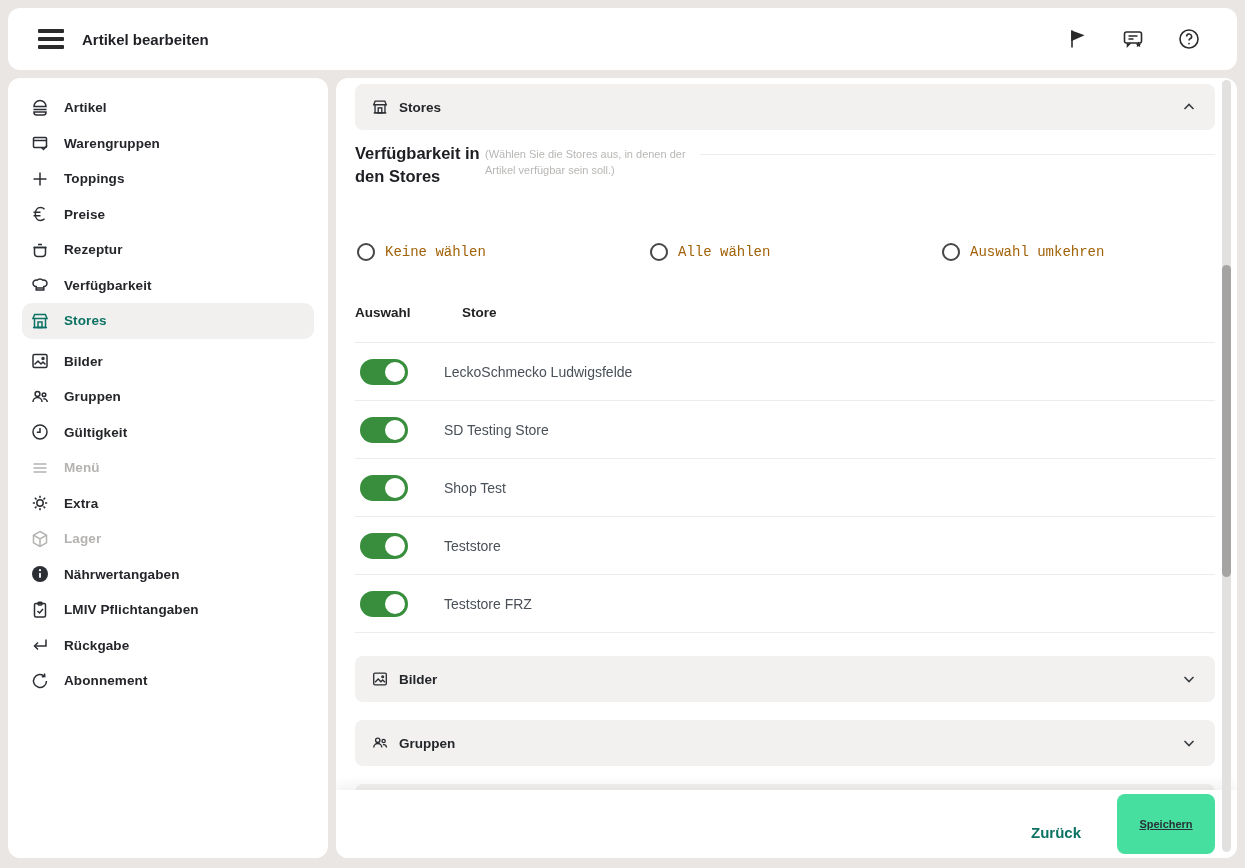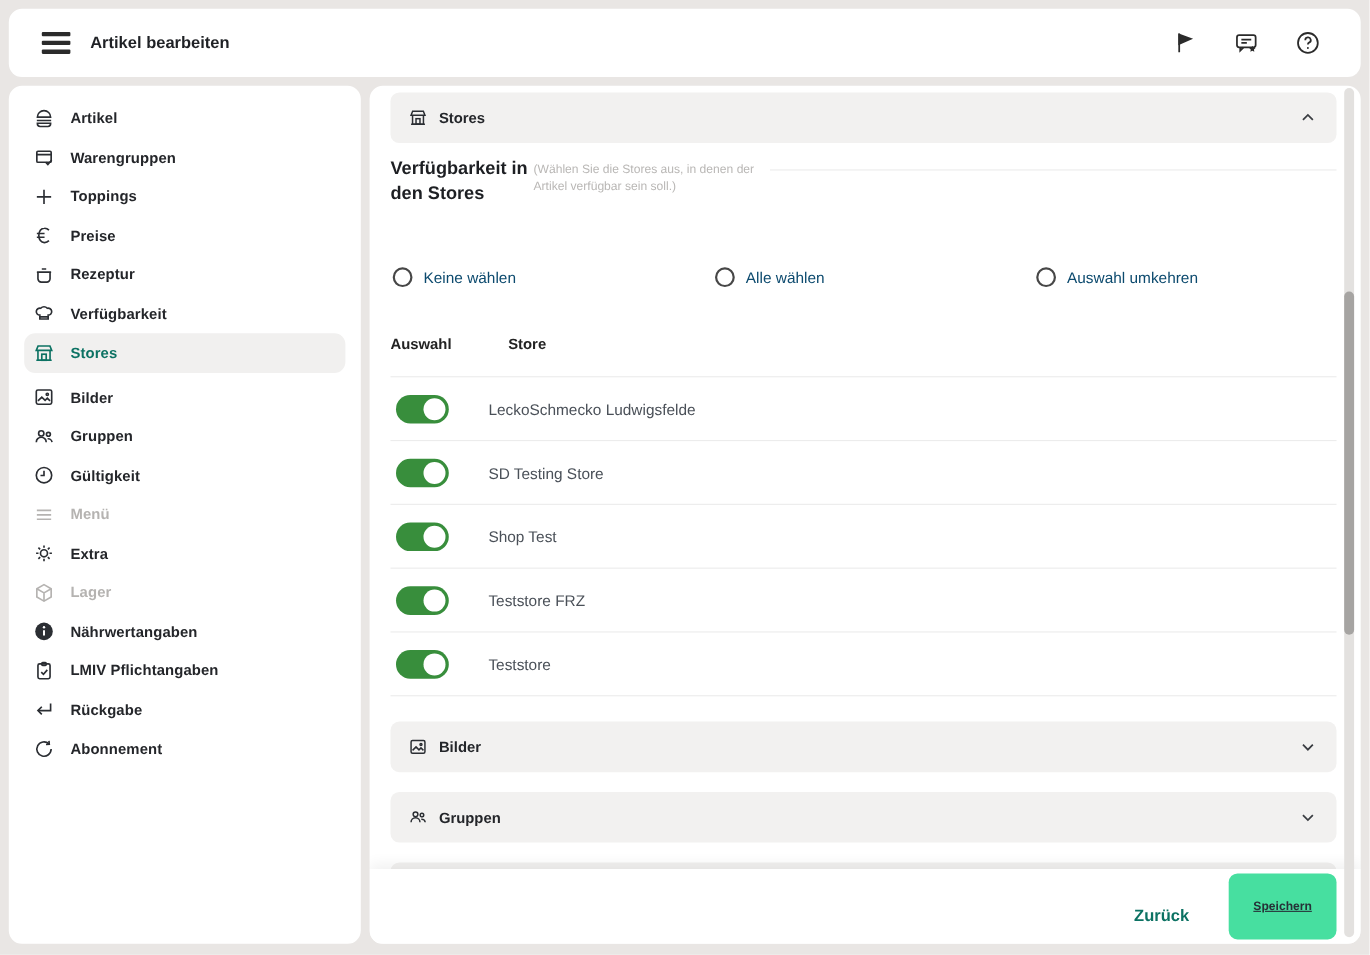--- a/index.html
+++ b/index.html
@@ -51,21 +51,21 @@
   .section-bar .s-label{font-size:13.5px; font-weight:600; color:#24262a;}
   .chev{margin-left:auto; width:16px; height:16px; color:#3a3d42;}
   .chev svg{width:16px; height:16px; display:block;}
 
   .panel-heading{position:absolute; left:19px; top:64px; width:140px; font-size:16.5px; font-weight:700; line-height:23px; color:#1d1f23;}
   .panel-hint{position:absolute; left:149px; top:68px; width:222px; font-size:11px; line-height:16px; color:#b9b7b5;}
   .legend-line{position:absolute; left:364px; top:76px; width:515px; height:1px; background:#ececec;}
 
   .radio-group{position:absolute; top:165px; display:flex; align-items:center; gap:10px;}
   .radio-circle{width:18px; height:18px; border:2px solid #474747; border-radius:50%; background:#fff; cursor:pointer; flex:0 0 18px;}
-  .radio-label{font-size:14px; color:#0c4a6e;}
+  .radio-label{font-size:14px; color:#a16207;font-family:Liberation Mono, monospace;}
 
   .col-header{position:absolute; top:227px; font-size:13.5px; font-weight:700; color:#222;}
 
   .store-rows{position:absolute; left:19px; top:264px; width:860px; border-top:1px solid #ececec;}
   .store-row{height:58px; display:flex; align-items:center; border-bottom:1px solid #ececec;}
   .toggle{
     width:48px; height:26px; border-radius:13px; background:#c4c4c4; margin-left:5px;
     position:relative; cursor:pointer; flex:0 0 48px;
   }
   .toggle.on{background:var(--toggle-green);}
@@ -345,27 +345,27 @@
       <div class="store-row">
     <div class="toggle on">
       <div class="knob"></div>
     </div>
     <div class="store-name">Shop Test</div>
   </div>
       <div class="store-row">
     <div class="toggle on">
       <div class="knob"></div>
     </div>
-    <div class="store-name">Teststore FRZ</div>
+    <div class="store-name">Teststore</div>
   </div>
       <div class="store-row">
     <div class="toggle on">
       <div class="knob"></div>
     </div>
-    <div class="store-name">Teststore</div>
+    <div class="store-name">Teststore FRZ</div>
   </div>
     </div>
 
   <div class="section-bar" style="top:578px;">
     <span class="icon">
         <svg viewBox="0 0 20 20" fill="none" stroke="currentColor" stroke-width="1.5">
           <rect x="3" y="3.5" width="14" height="13" rx="1.5"></rect>
           <path d="M4.5 13.5l3.5-3.5 3 3 2-2 2.5 2.5"></path>
           <circle cx="13" cy="7.5" r="1"></circle>
         </svg>

